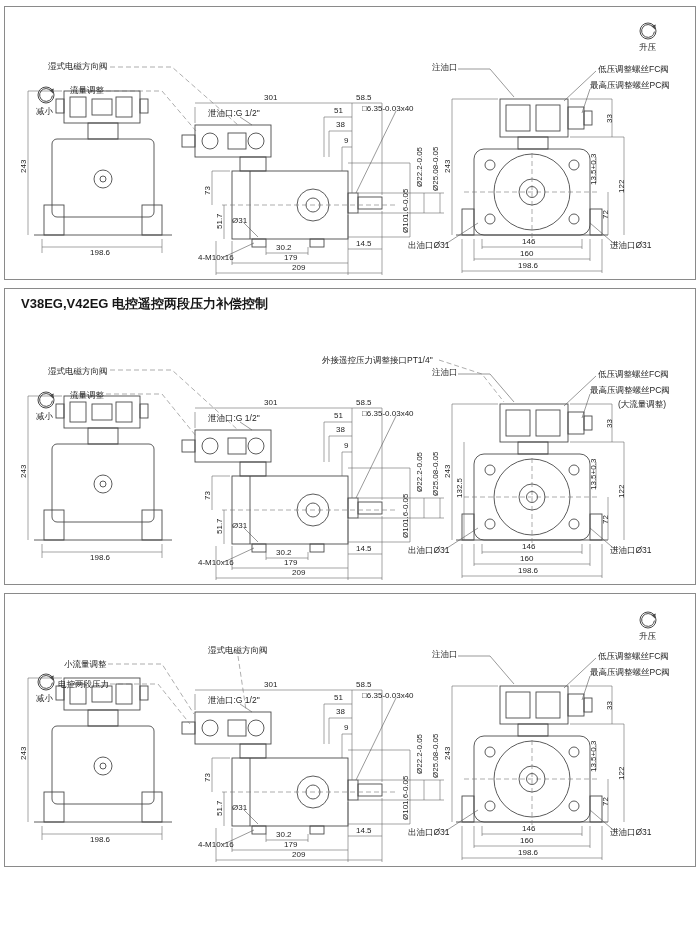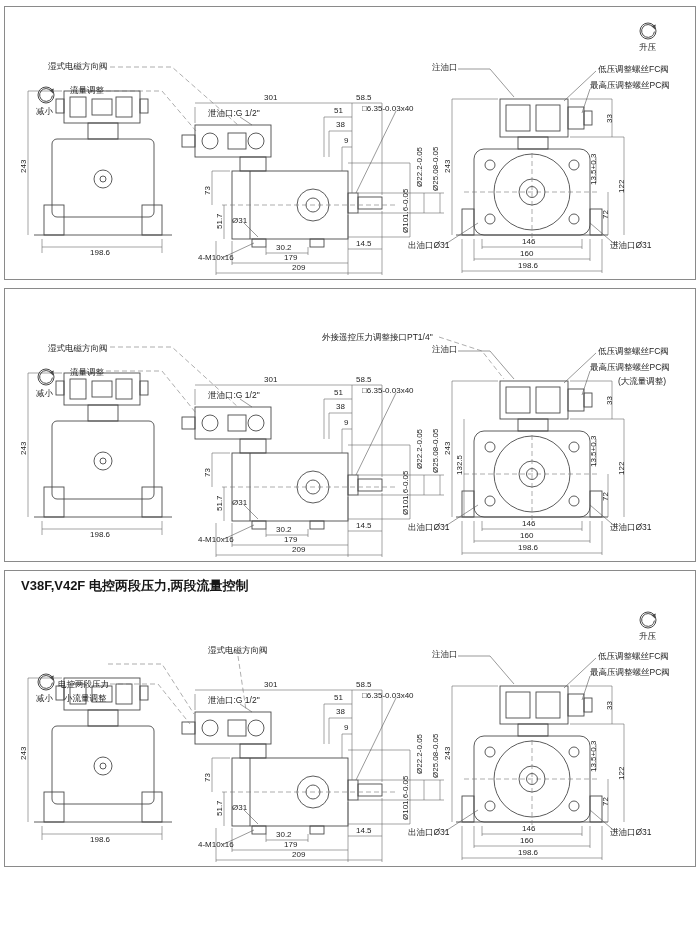--- a/index.html
+++ b/index.html
@@ -208,20 +208,21 @@
           <span class="lbl callout" style="left: 396px; top: 234px;">出油口Ø31</span>
           <span class="lbl callout" style="left: 598px; top: 234px;">进油口Ø31</span>
           <span class="lbl" style="left: 510px; top: 231px;">146</span>
           <span class="lbl" style="left: 508px; top: 243px;">160</span>
           <span class="lbl" style="left: 506px; top: 255px;">198.6</span>
         </div>
     </div>
   </section>
 
   <section class="panel">
+    <h2 class="panel-title">V38EG,V42EG 电控遥控两段压力补偿控制</h2>
     <div class="panel-body">
       <svg class="drawing" viewBox="0 0 676 272">
         <use href="#pumpviews"></use>
         <path class="dash" d="M98 58 L160 58 L226 118"></path>
         <path class="dash" d="M94 82 L150 82 L184 124"></path>
         <path class="dash" d="M427 48 L470 62 L492 90"></path>
         <line class="dim" x1="452" y1="130" x2="452" y2="228"></line>
         <use href="#rot-icon" transform="translate(34,88)"></use>
       </svg>
       <div class="labels">
@@ -262,33 +263,32 @@
           <span class="lbl callout" style="left: 396px; top: 234px;">出油口Ø31</span>
           <span class="lbl callout" style="left: 598px; top: 234px;">进油口Ø31</span>
           <span class="lbl" style="left: 510px; top: 231px;">146</span>
           <span class="lbl" style="left: 508px; top: 243px;">160</span>
           <span class="lbl" style="left: 506px; top: 255px;">198.6</span>
         </div>
     </div>
   </section>
 
   <section class="panel">
-    <h2 class="panel-title">V38F,V42F 电控两段压力,两段流量控制</h2>
     <div class="panel-body">
       <svg class="drawing" viewBox="0 0 676 272">
         <use href="#pumpviews"></use>
         <path class="dash" d="M226 62 L234 116"></path>
         <path class="dash" d="M96 70 L150 70 L182 120"></path>
         <path class="dash" d="M90 90 L146 90 L178 130"></path>
         <use href="#rot-icon" transform="translate(34,88)"></use>
         <use href="#rot-icon" transform="translate(636,26)"></use>
       </svg>
       <div class="labels">
           <span class="lbl callout" style="left: 196px; top: 52px;">湿式电磁方向阀</span>
-          <span class="lbl callout" style="left: 52px; top: 66px; margin-top: 34px;">小流量调整</span>
+          <span class="lbl callout" style="left: 52px; top: 66px;">小流量调整</span>
           <span class="lbl callout" style="left: 46px; top: 86px;">电控两段压力</span>
           <span class="lbl callout" style="left: 24px; top: 100px;">减小</span>
           <span class="lbl callout" style="left: 627px; top: 38px;">升压</span>
           <span class="lbl" style="left: 252px; top: 87px;">301</span>
           <span class="lbl" style="left: 344px; top: 87px;">58.5</span>
           <span class="lbl" style="left: 322px; top: 100px;">51</span>
           <span class="lbl" style="left: 324px; top: 114px;">38</span>
           <span class="lbl" style="left: 332px; top: 130px;">9</span>
           <span class="lbl callout" style="left: 196px; top: 102px;">泄油口:G 1/2"</span>
           <span class="lbl" style="left: 350px; top: 98px;">□6.35-0.03x40</span>

